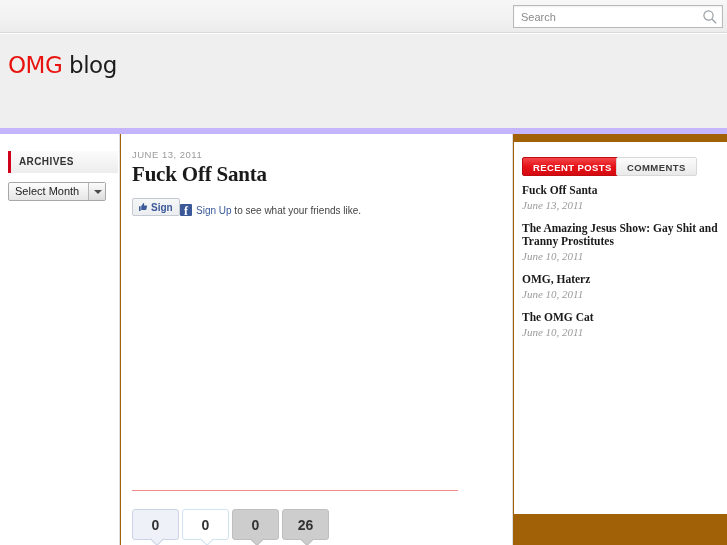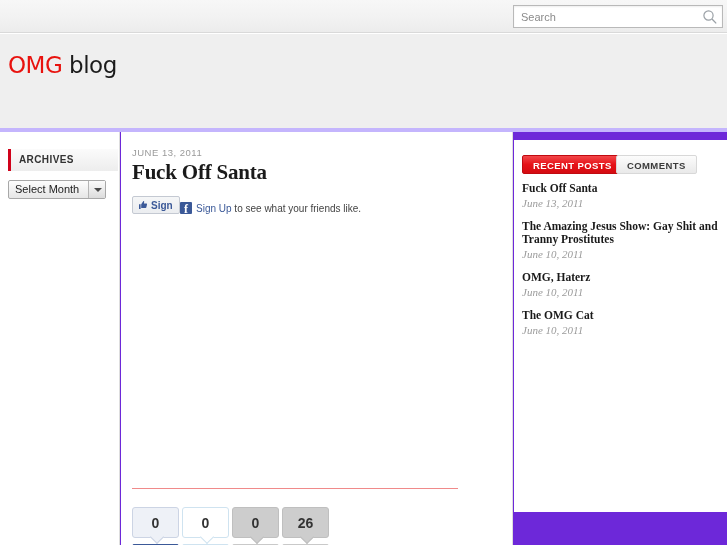--- a/index.html
+++ b/index.html
@@ -75,22 +75,22 @@
     border-bottom: none;
     border-radius: 3px 3px 0 0;
     cursor: pointer;
     white-space: nowrap;
   }
 
   
   #page {
     position: absolute; left: 0; top: 128px;
     width: 727px; height: 417px;
-    background: #6d28d9;
-    border-top: 4px solid #c4b5fd;
+    background: #a16207;
+    border-top: 6px solid #c4b5fd;
   }
 
   
   #leftcol {
     position: absolute; left: 0; top: 0;
     width: 120px; height: 417px;
     background: #ffffff;
     border-right: 1px solid #dddddd;
   }
   #archives-head {

